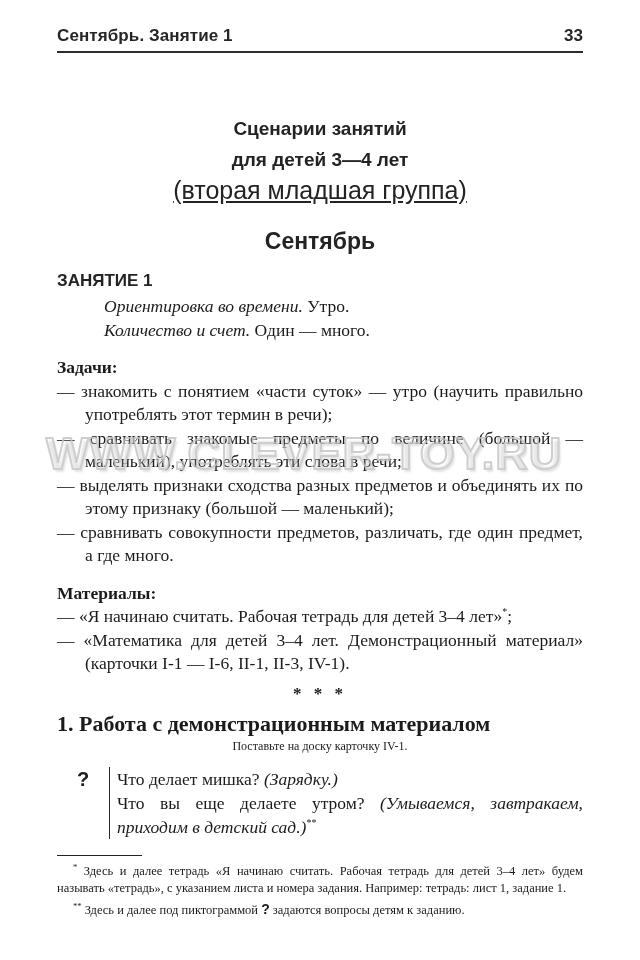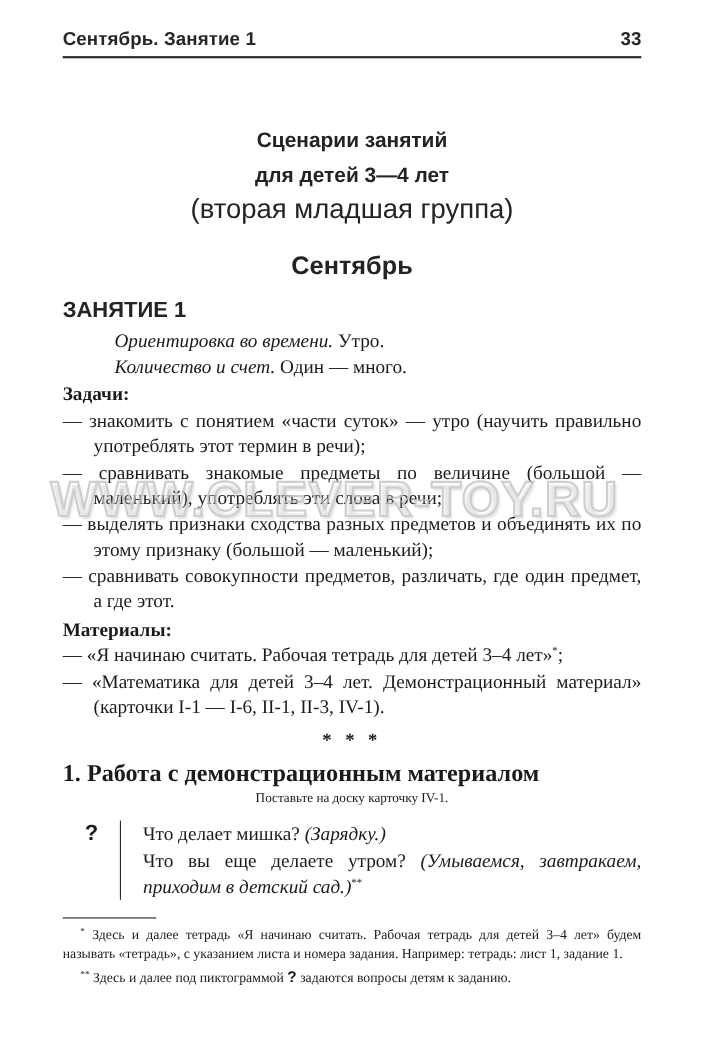--- a/index.html
+++ b/index.html
@@ -17,45 +17,45 @@
   
   .running { display:flex; justify-content:space-between; align-items:baseline;
     font-family:"Liberation Sans", sans-serif; }
   .running-title { font-size:17px; font-weight:bold; color:#262626; letter-spacing:.1px; }
   .page-num { font-size:17px; font-weight:600; color:#262626; }
   .head-rule { border-bottom:2.5px solid #2d2d2d; margin-top:5px; }
 
   
   .book-title { margin-top:60px; text-align:center; font-family:"Liberation Sans", sans-serif; color:#232323; }
   .book-title .t1 { font-size:19px; font-weight:bold; line-height:31px; display:block; }
-  .book-title .t3 { font-size:25px; font-weight:normal; line-height:31px; display:block; }
+  .book-title .t3 { font-size:25px; font-weight:normal; line-height:31px; display:block;text-decoration:underline; }
   .month { margin-top:22px; text-align:center; font-family:"Liberation Sans", sans-serif;
     font-size:23px; font-weight:bold; color:#232323; }
 
   .lesson-head { margin-top:16px; font-family:"Liberation Sans", sans-serif;
-    font-size:20px; font-weight:bold; color:#232323; }
+    font-size:17px; font-weight:bold; color:#232323; }
 
   .topics { margin-top:4px; margin-left:47px; font-size:17.5px; line-height:23.5px; }
   .topics .lbl { font-style:italic;text-align:right; }
 
-  .sec-head { margin-top:2px; font-size:17.5px; font-weight:bold; line-height:23.5px; }
+  .sec-head { margin-top:14px; font-size:17.5px; font-weight:bold; line-height:23.5px; }
 
   .hang { font-size:17.5px; line-height:23.5px; text-align:justify;
     text-indent:-28px; padding-left:28px; }
   sup.mark { font-size:10px; line-height:0; vertical-align:super; }
 
   .stars { margin-top:8px; text-align:center; font-size:17px; font-weight:bold; letter-spacing:4px; }
 
   .work-head { margin-top:8px; font-size:22px; font-weight:bold; line-height:23.5px; }
   .work-intro { font-size:12px; line-height:23.5px;text-align:center; }
 
   .qa { display:flex; margin-top:8px; margin-left:20px; }
   .qa-icon { width:32px; flex:0 0 32px; font-family:"Liberation Sans", sans-serif;
     font-size:20px; font-weight:bold; color:#1b1b1b; padding-top:1px; }
-  .qa-body { flex:1; border-left:1.8px solid #2a2a2a; padding-left:20px; }
+  .qa-body { flex:1; border-left:1.8px solid #2a2a2a; padding-left:7px; }
   .qa-body p { font-size:17.5px; line-height:24px; text-align:justify; }
   .qa-body .ans { font-style:italic; }
 
   
   .watermark {
     position:absolute; left:46px; top:428px; width:548px;
     font-family:"Liberation Sans", sans-serif;
     font-size:45px; font-weight:800; letter-spacing:1px;
     text-align:left; white-space:nowrap;
     color:rgba(255,255,255,0.12);
@@ -99,21 +99,21 @@
     <div class="topics">
       <div><span class="lbl">Ориентировка во времени.</span><span> Утро.</span></div>
       <div><span class="lbl">Количество и счет.</span><span> Один — много.</span></div>
     </div>
 
     <div class="sec-head">Задачи:</div>
     <div>
       <p class="hang">— знакомить с понятием «части суток» — утро (научить правильно употреблять этот термин в речи);</p>
       <p class="hang">— сравнивать знакомые предметы по величине (большой — маленький), употреблять эти слова в речи;</p>
       <p class="hang">— выделять признаки сходства разных предметов и объединять их по этому признаку (большой — маленький);</p>
-      <p class="hang">— сравнивать совокупности предметов, различать, где один предмет, а где этот.</p>
+      <p class="hang">— сравнивать совокупности предметов, различать, где один предмет, а где много.</p>
     </div>
 
     <div class="sec-head">Материалы:</div>
     <div>
       <p class="hang"><span>— «Я начинаю считать. Рабочая тетрадь для детей 3–4 лет»</span><sup class="mark">*</sup><span>;</span></p>
       <p class="hang"><span>— «Математика для детей 3–4 лет. Демонстрационный материал» (карточки I-1 — I-6, II-1, II-3, IV-1).</span><sup class="mark"></sup><span></span></p>
     </div>
 
     <div class="stars">* * *</div>
 

